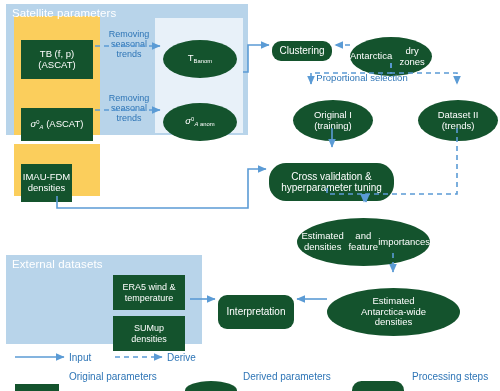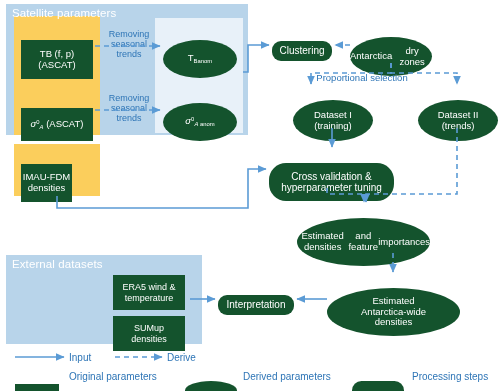--- a/index.html
+++ b/index.html
@@ -78,21 +78,21 @@
   </div>
 
   <div class="node ellipse f95" style="left:350px;top:24px;width:82px;height:39px;flex-direction:row;">
     <span>Antarctica</span>
     <span>dry zones</span>
   </div>
 
   <div class="lbl f95" style="left:292px;top:73px;width:140px;">Proportional selection</div>
 
   <div class="node ellipse f95" style="left:293px;top:87px;width:80px;height:41px;flex-direction:column;">
-    <span>Dataset I</span>
+    <span>Original I</span>
     <span>(training)</span>
   </div>
 
   <div class="node ellipse f95" style="left:418px;top:87px;width:80px;height:41px;flex-direction:column;">
     <span>Dataset II</span>
     <span>(trends)</span>
   </div>
 
   <div class="node rounded f10" style="left:269px;top:150px;width:125px;height:38px;flex-direction:column;border-radius:17px;">
     <span>Cross validation &amp;</span>
@@ -104,21 +104,21 @@
     <span>and feature</span>
     <span>importances</span>
   </div>
 
   <div class="node ellipse f95" style="left:327px;top:275px;width:133px;height:48px;flex-direction:column;">
     <span>Estimated</span>
     <span>Antarctica-wide</span>
     <span>densities</span>
   </div>
 
-  <div class="node rounded f10" style="left:218px;top:282px;width:76px;height:20px;">
+  <div class="node rounded f10" style="left:218px;top:282px;width:76px;height:34px;">
     <span>Interpretation</span>
   </div>
 
   <div class="panel panel-blue" style="left:6px;top:255px;width:196px;height:89px;"></div>
   <div class="panel-title" style="left:12px;top:258px;">External datasets</div>
 
   <div class="node rect f9" style="left:113px;top:262px;width:72px;height:35px;flex-direction:column;">
     <span>ERA5 wind &amp;</span>
     <span>temperature</span>
   </div>

